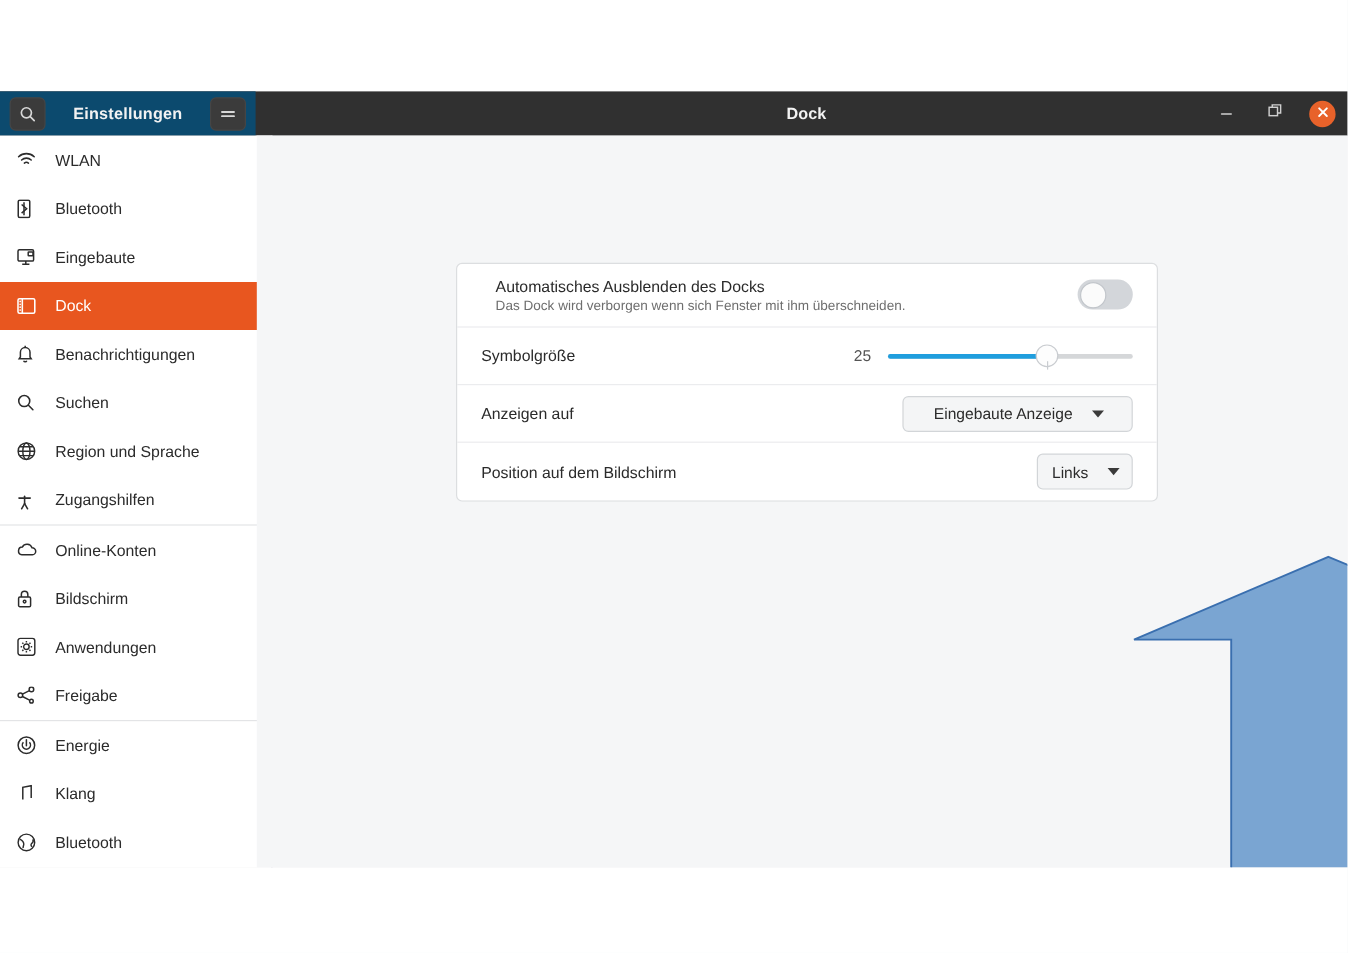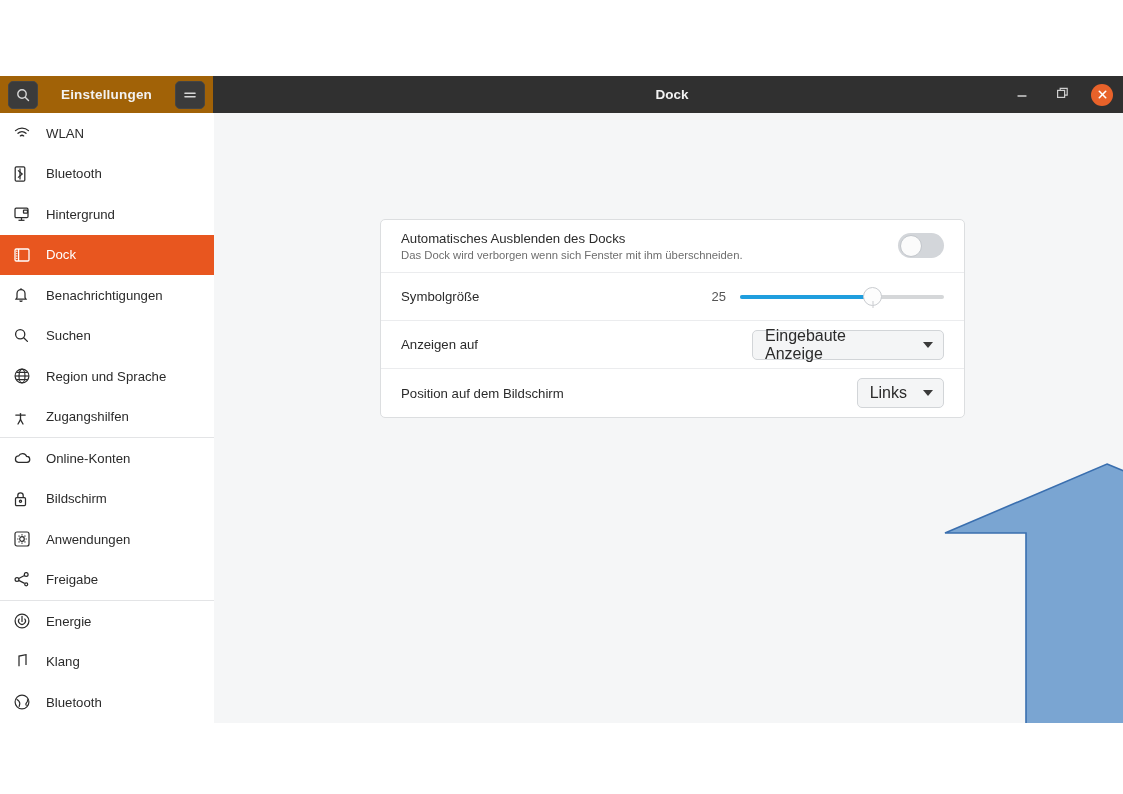--- a/index.html
+++ b/index.html
@@ -32,21 +32,21 @@
     left: 0; top: 0;
     width: 1123px;
     height: 37px;
     background: #303030;
     display: flex;
     align-items: center;
   }
   .titlebar-left {
     width: 213px;
     height: 37px;
-    background: #a16207;
+    background: #0c4a6e;
     display: flex;
     align-items: center;
     box-sizing: border-box;
     padding: 16px 8px;
     position: relative;
   }
   .hdr-btn {
     width: 28px;
     height: 26px;
     border-radius: 5px;
@@ -192,21 +192,21 @@
   .row-autohide { padding-top: 11px; padding-bottom: 11px; align-items: flex-start; }
   .row-label {
     font-size: 13.2px;
     color: #2b2b2b;
   }
   .row-sub {
     font-size: 11.3px;
     color: #6e6e6e;
     margin-top: 3px;
   }
-  .row-label-block { display: flex; flex-direction: column; }
+  .row-label-block { display: flex; flex-direction: column; margin-left: 12px; }
 
   
   .toggle {
     width: 46px;
     height: 25px;
     border-radius: 13px;
     background: #d3d6da;
     position: relative;
     cursor: pointer;
     flex: 0 0 auto;
@@ -280,21 +280,21 @@
   .dropdown {
     display: inline-flex;
     align-items: center;
     justify-content: center;
     gap: 16px;
     height: 30px;
     padding: 0 10px 0 12px;
     background: #f4f5f6;
     border: 1px solid #d2d5d8;
     border-radius: 5px;
-    font-size: 16px;
+    font-size: 13px;
     color: #2b2b2b;
     cursor: pointer;
     box-sizing: border-box;
   }
   .dropdown.wide { width: 192px; }
   .caret {
     width: 0; height: 0;
     border-left: 5px solid transparent;
     border-right: 5px solid transparent;
     border-top: 6px solid #3a3a3a;
@@ -392,21 +392,21 @@
       </div>
       <div class="side-item">
         <span class="ico">
           <svg width="17" height="15" viewBox="0 0 17 15" fill="none" stroke-width="1.25">
             <rect x="1" y="1.2" width="13" height="9.4" rx="1.2"></rect>
             <path d="M7.5 10.6v2.6"></path>
             <path d="M4.5 13.3h6"></path>
             <rect x="9.5" y="3" width="4" height="3.2" rx=".5"></rect>
           </svg>
         </span>
-        <span>Hintergrund</span>
+        <span>Eingebaute</span>
       </div>
       <div class="side-item selected">
         <span class="ico">
           <svg width="16" height="14" viewBox="0 0 16 14" fill="none" stroke-width="1.3">
             <rect x="1" y="1" width="14" height="12" rx="1.3"></rect>
             <line x1="4.6" y1="1" x2="4.6" y2="13"></line>
             <line x1="2.8" y1="3.2" x2="2.8" y2="3.2" stroke-linecap="round" stroke-width="1.4"></line>
             <line x1="2.8" y1="5.6" x2="2.8" y2="5.6" stroke-linecap="round" stroke-width="1.4"></line>
             <line x1="2.8" y1="8" x2="2.8" y2="8" stroke-linecap="round" stroke-width="1.4"></line>
             <line x1="2.8" y1="10.4" x2="2.8" y2="10.4" stroke-linecap="round" stroke-width="1.4"></line>

